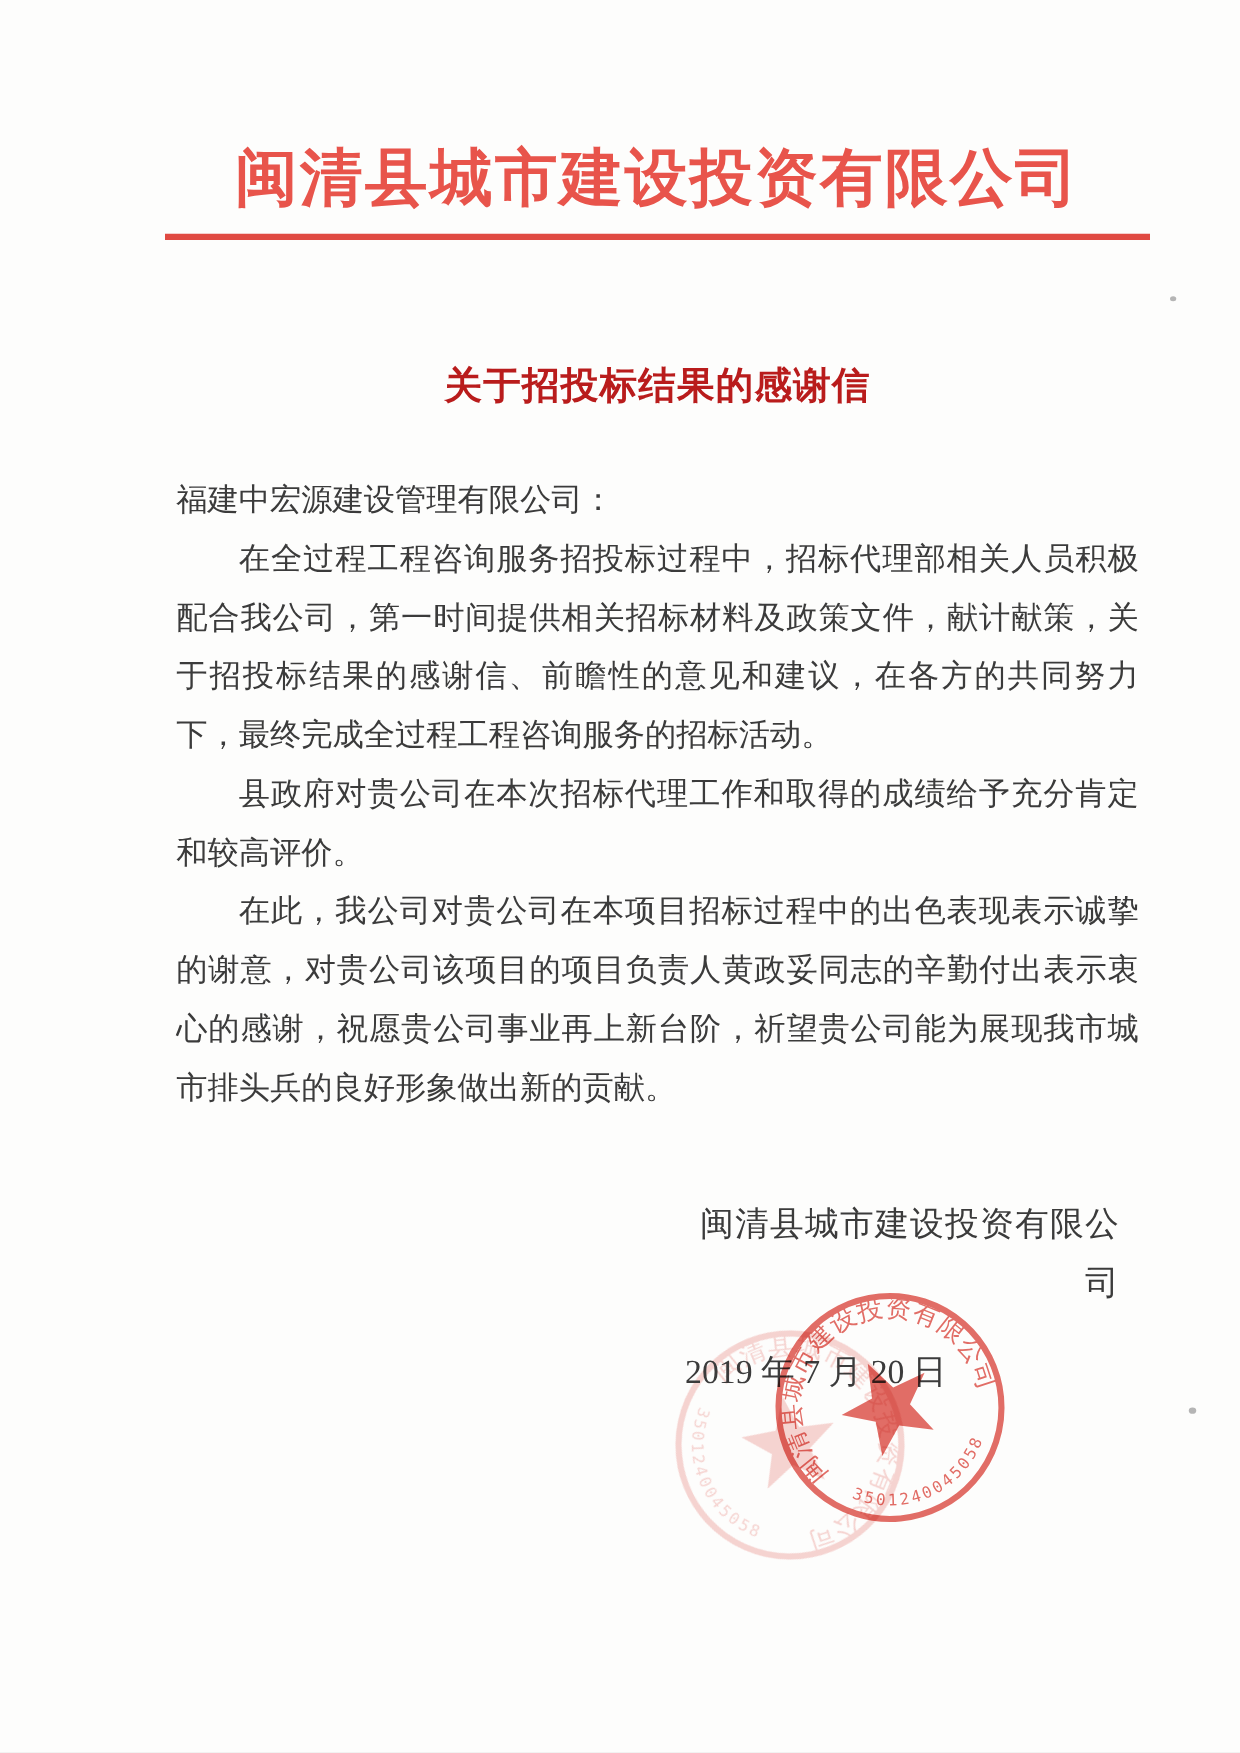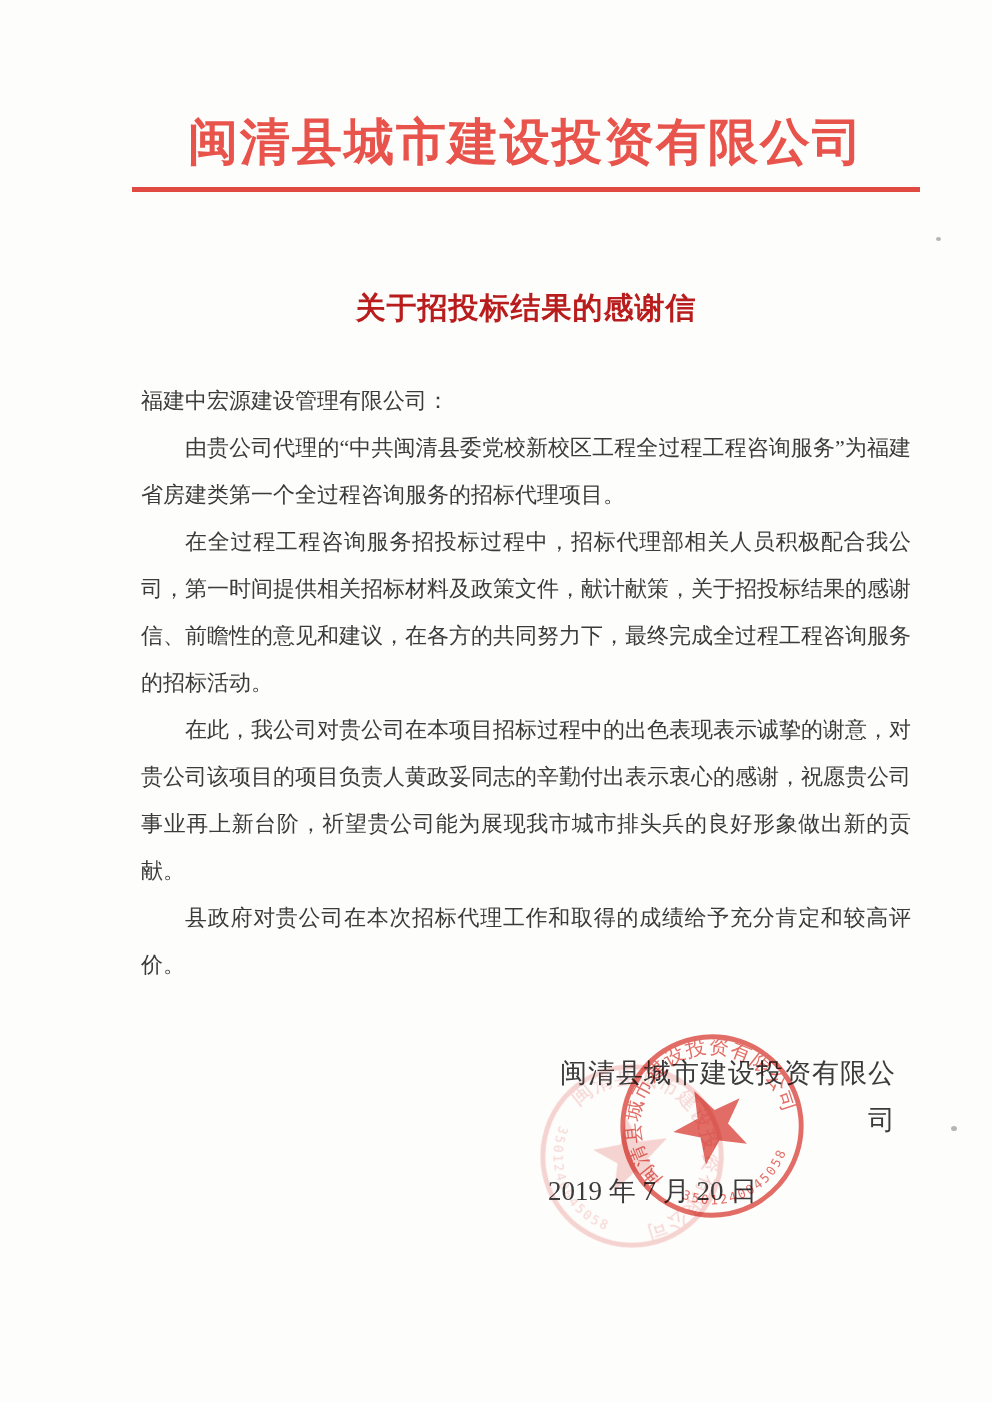--- a/index.html
+++ b/index.html
@@ -41,21 +41,21 @@
     font-size: 30px;
     font-weight: 600;
     letter-spacing: 1px;
     color: #b91c1c;
     font-family: "Liberation Sans", "DejaVu Sans", sans-serif;
   }
   
   .letter-body {
     width: 770px;
     margin: 48px auto 0 auto;
-    font-size: 22px;
+    font-size: 25px;
     line-height: 47px;
     color: #3b3b3b;
     text-align: justify;
   }
   .letter-body p { margin: 0; }
   .para { text-indent: 2em; }
   
   .sign-block {
     width: 348px;
     margin: 62px 126px 0 auto;
@@ -117,24 +117,23 @@
 
   <header>
     <h1 class="letterhead">闽清县城市建设投资有限公司</h1>
     <div class="letterhead-rule"></div>
   </header>
 
   <h2 class="title">关于招投标结果的感谢信</h2>
 
   <main class="letter-body">
     <p class="salutation">福建中宏源建设管理有限公司：</p>
-    <p class="para">由贵公司代理的“中共闽清县委党校新校区工程全过程工程咨询服务”为福建省房建类第一个全过程咨询服务的招标代理项目。</p>
     <p class="para">在全过程工程咨询服务招投标过程中，招标代理部相关人员积极配合我公司，第一时间提供相关招标材料及政策文件，献计献策，关于招投标结果的感谢信、前瞻性的意见和建议，在各方的共同努力下，最终完成全过程工程咨询服务的招标活动。</p>
+    <p class="para">县政府对贵公司在本次招标代理工作和取得的成绩给予充分肯定和较高评价。</p>
     <p class="para">在此，我公司对贵公司在本项目招标过程中的出色表现表示诚挚的谢意，对贵公司该项目的项目负责人黄政妥同志的辛勤付出表示衷心的感谢，祝愿贵公司事业再上新台阶，祈望贵公司能为展现我市城市排头兵的良好形象做出新的贡献。</p>
-    <p class="para">县政府对贵公司在本次招标代理工作和取得的成绩给予充分肯定和较高评价。</p>
   </main>
 
   <div class="sign-block">
     <div class="sign-name">闽清县城市建设投资有限公司</div>
     <div class="sign-date">2019 年 7 月 20 日</div>
   </div>
 
   <div class="seal seal-ghost">
     <svg viewBox="0 0 200 200" aria-hidden="true">
       <defs>

